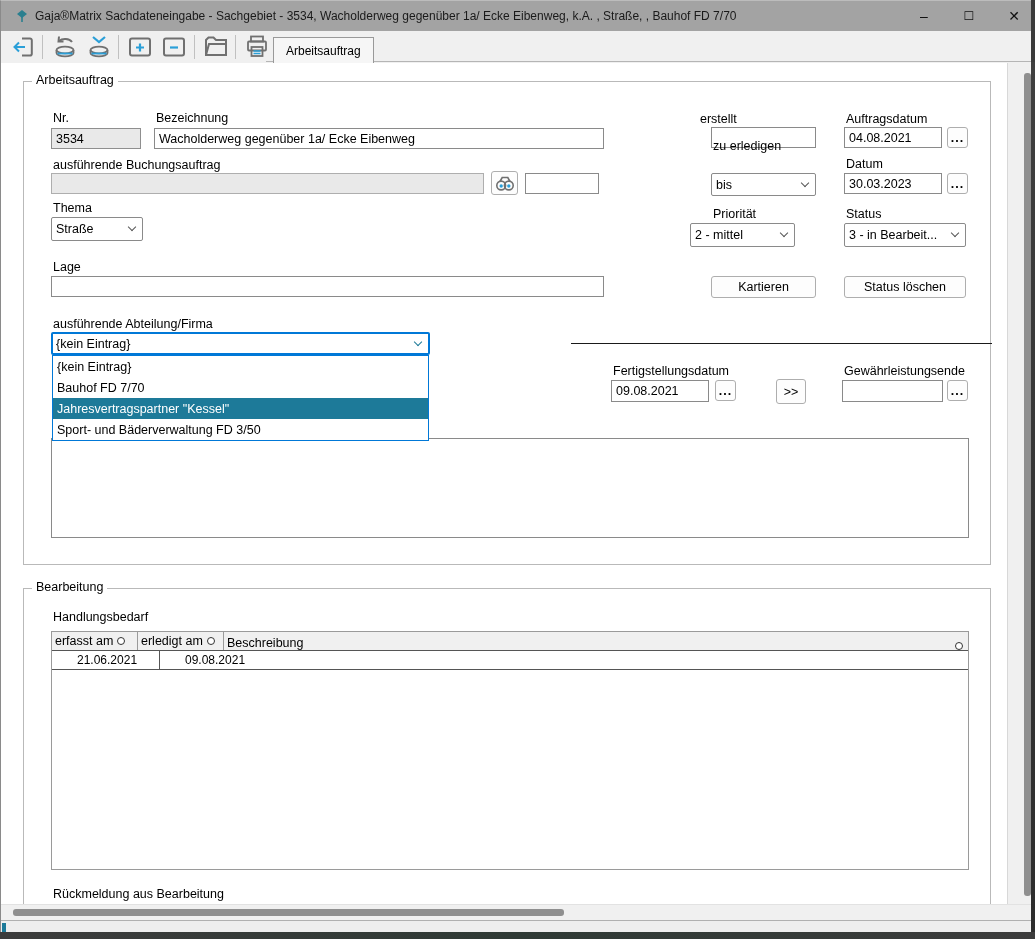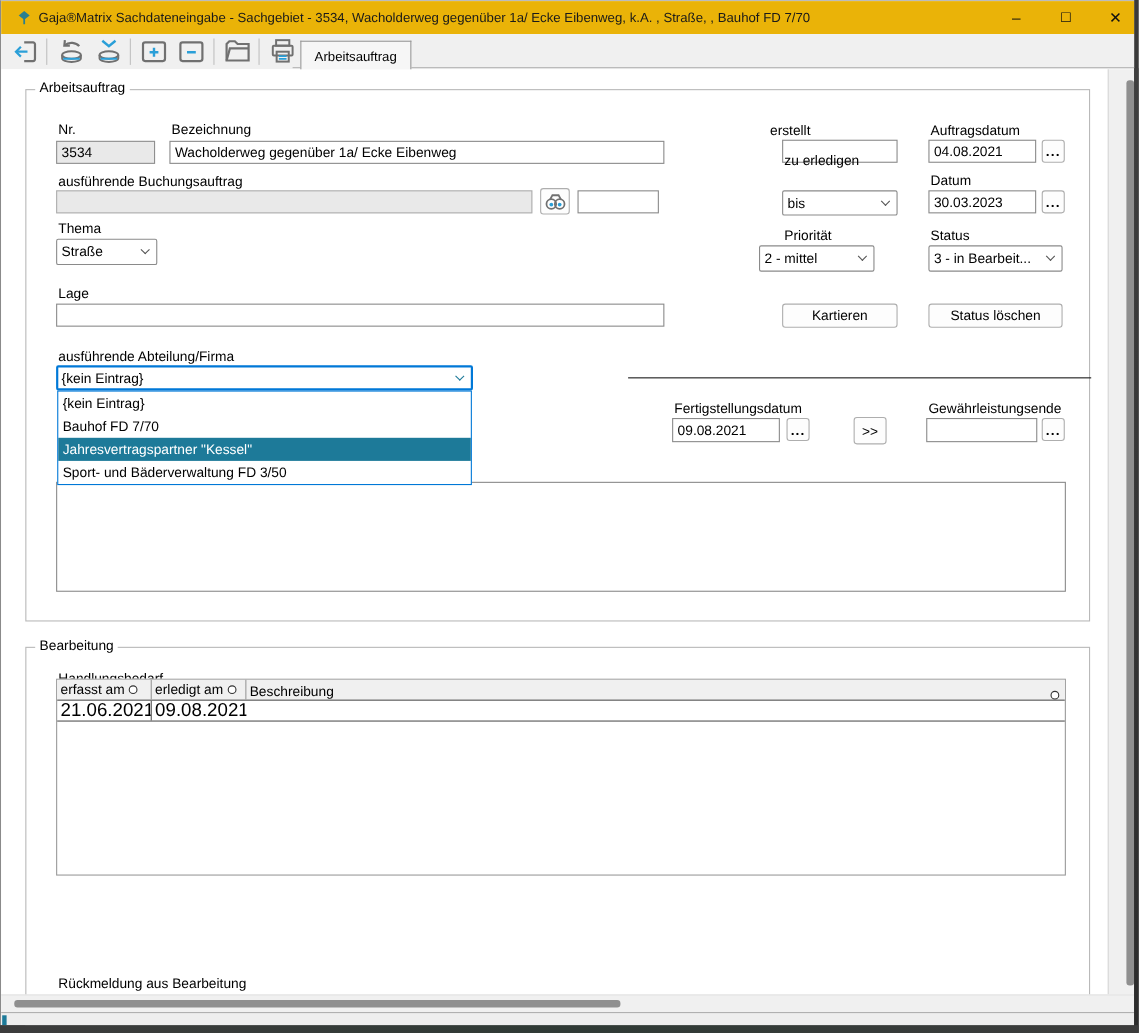--- a/index.html
+++ b/index.html
@@ -1,20 +1,20 @@
 <!DOCTYPE html>
 <html><head>
 <meta charset="utf-8">
 <style>
   * { margin:0; padding:0; box-sizing:border-box; }
   html,body { width:1035px; height:939px; font-family:"Liberation Sans", sans-serif; background:#3a3a3a; }
   #window { position:absolute; left:0; top:0; width:1031px; height:932px; background:#ffffff;
             border-left:1px solid #8a8a8a; border-top:1px solid #bcbcbc; overflow:hidden; }
   
-  .titlebar { position:absolute; left:0; top:0; width:1031px; height:30px; background:#eab308; }
+  .titlebar { position:absolute; left:0; top:0; width:1031px; height:30px; background:#a3a3a3; }
   .app-icon { position:absolute; left:14px; top:8px; width:14px; height:14px; }
   .title-text { position:absolute; left:34px; top:8px; font-size:12px; color:#1a1a1a; white-space:nowrap; }
   .win-ctl { position:absolute; top:0; width:40px; height:30px; display:flex; align-items:center; justify-content:center;
              font-size:14px; color:#111; cursor:default; }
   #ctl-min { left:903px; } #ctl-max { left:948px; font-size:12px; } #ctl-close { left:993px; }
   
   .toolbar { position:absolute; left:0; top:30px; width:1031px; height:32px; background:#f0f0f0; }
   .tool-line { position:absolute; left:265px; top:60px; width:766px; height:1px; background:#b5b5b5; }
   .tbtn { position:absolute; top:1px; width:32px; height:29px; display:flex; align-items:center; justify-content:center; }
   .tsep { position:absolute; top:4px; width:1px; height:24px; background:#c0c0c0; }
@@ -44,22 +44,22 @@
   .droplist { position:absolute; background:#fff; border:1px solid #0078d7; z-index:10; }
   .dropitem { height:21px; font-size:12.5px; display:flex; align-items:center; padding-left:4px; color:#000; white-space:nowrap; }
   .dropitem.selected { background:#1d7a99; color:#fff; }
   
   .htable { position:absolute; border:1px solid #9a9a9a; background:#fff; }
   .h-row { display:flex; height:19px; background:#f0f0f0; border-bottom:1px solid #555; }
   .h-cell { position:relative; font-size:12.5px; display:flex; align-items:center; padding-left:3px;
             border-right:1px solid #9a9a9a; white-space:nowrap; }
   .h-cell:last-child { border-right:none;align-items:flex-end; }
   .d-row { display:flex; height:19px; border-bottom:1px solid #555; }
-  .d-cell { font-size:17px; display:flex; align-items:center; padding-left:3px; border-right:1px solid #555;
-            white-space:nowrap; overflow:hidden; }
+  .d-cell { font-size:12px; display:flex; align-items:center; padding-left:3px; border-right:1px solid #555;
+            white-space:nowrap; overflow:hidden;margin-left:22px; }
   .d-cell:last-child { border-right:none; }
   .circle { width:8px; height:8px; border:1px solid #333; border-radius:50%; display:inline-block; margin-left:4px; background:#fff; flex:none; }
   .circle.right { position:absolute; right:5px; }
   
   .right-gutter { position:absolute; left:1006px; top:62px; width:25px; height:841px; background:#f0f0f0; border-left:1px solid #d8d8d8; }
   .vthumb { position:absolute; left:1023px; top:72px; width:7px; height:823px; background:#8f8f8f; border-radius:3px; }
   .hscroll { position:absolute; left:0; top:903px; width:1031px; height:16px; background:#f0f0f0; border-top:1px solid #e2e2e2; }
   .hthumb { position:absolute; left:12px; top:4px; width:551px; height:7px; background:#8f8f8f; border-radius:3px; }
   .statusbar { position:absolute; left:0; top:919px; width:1031px; height:13px; background:#eeeeee; border-top:1px solid #b0b0b0; }
   .status-accent { position:absolute; left:1px; top:2px; width:4px; height:9px; background:#1d7a99; }
@@ -232,21 +232,21 @@
       <span class="lbl" style="left:820px;top:282px">Gewährleistungsende</span>
       <div class="field" style="left:818px;top:298px;width:101px;height:22px"></div>
       <div class="btn browse" style="left:923px;top:298px;width:21px;height:21px">...</div>
     </div>
 
     <div class="group" id="group-bearbeitung">
       <span class="group-label">Bearbeitung</span>
 
       <span class="lbl" style="left:29px;top:21px">Handlungsbedarf</span>
 
-      <div class="htable" style="left:27px;top:28px;width:918px;height:179px">
+      <div class="htable" style="left:27px;top:42px;width:918px;height:239px">
         <div class="h-row">
           <div class="h-cell" style="width:86px">
             <span>erfasst am</span>
             <span class="circle"></span>
           </div>
           <div class="h-cell" style="width:86px">
             <span>erledigt am</span>
             <span class="circle"></span>
           </div>
           <div class="h-cell" style="flex:1">

